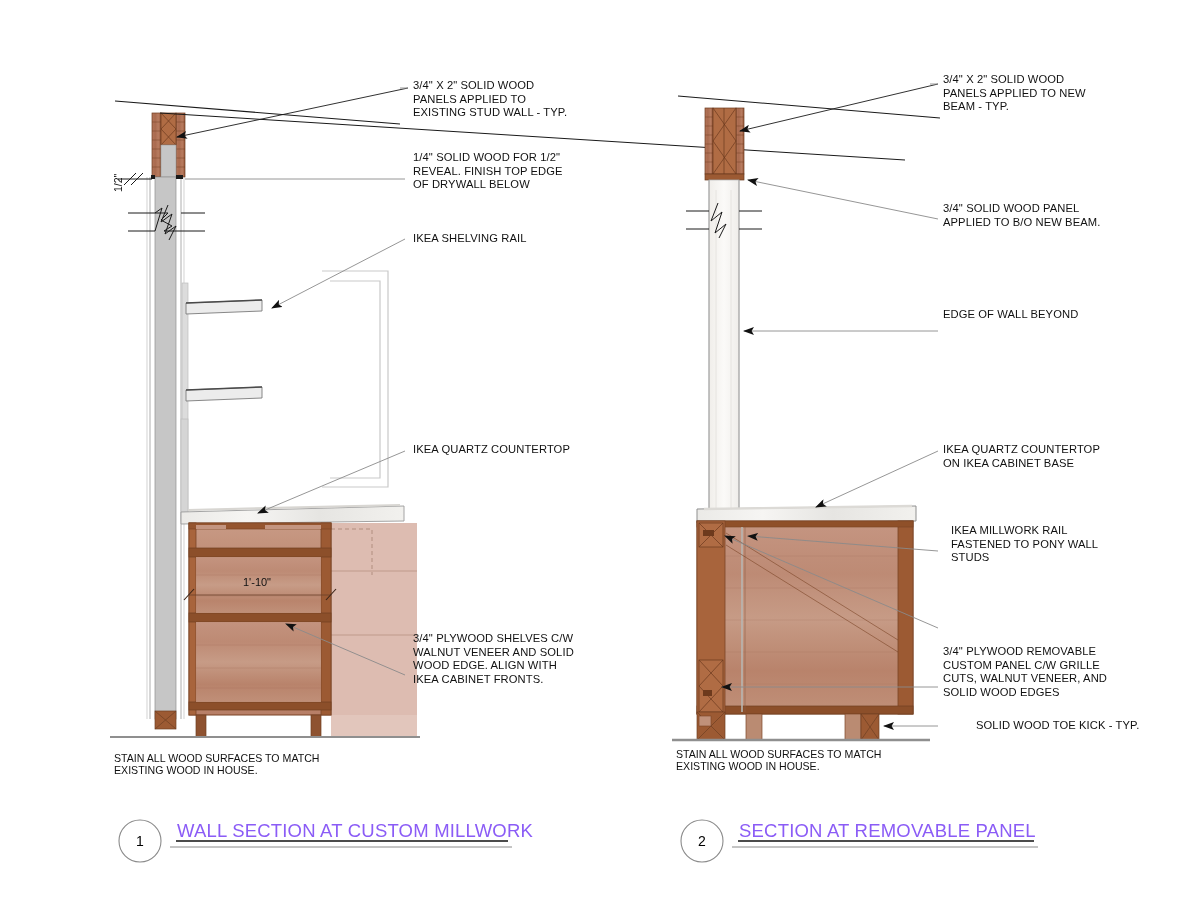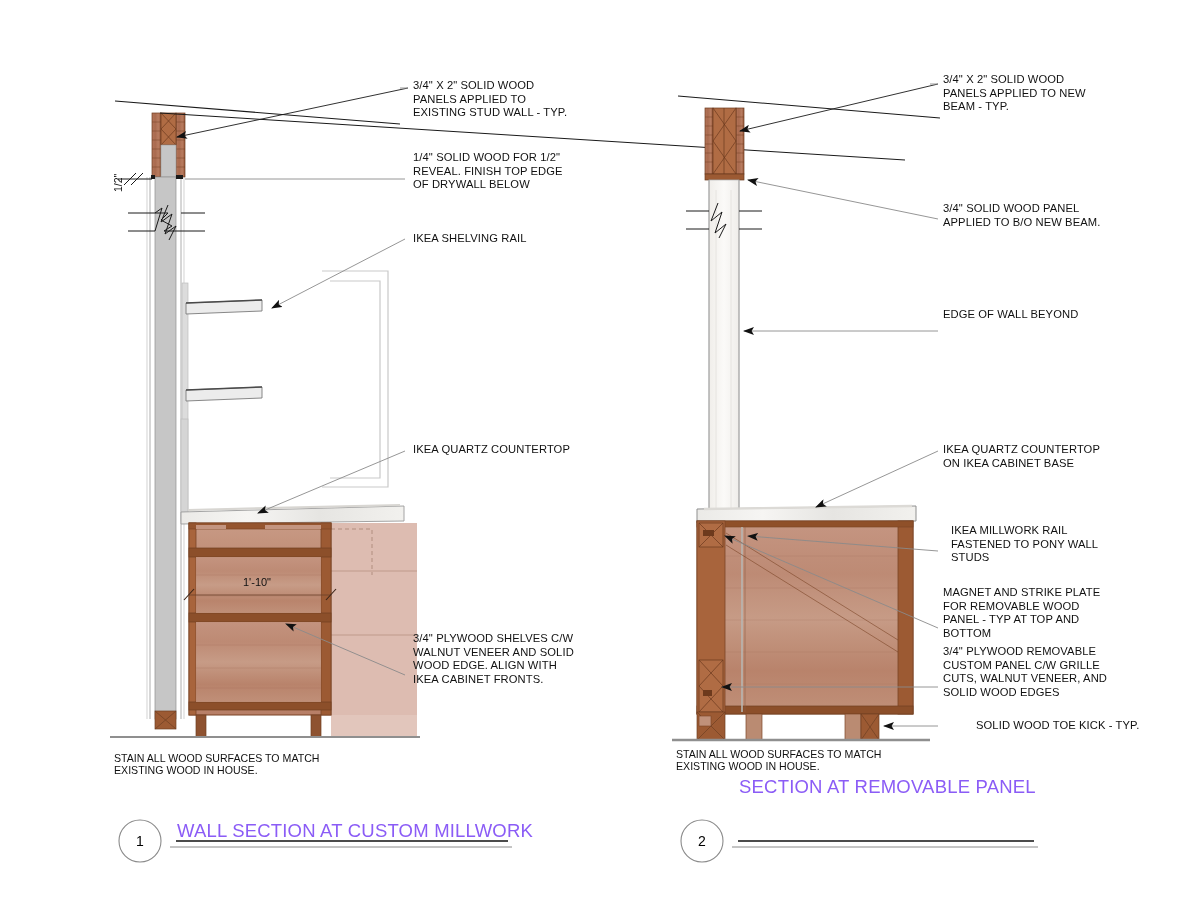--- a/index.html
+++ b/index.html
@@ -349,32 +349,28 @@
 
   <div class="note" style="left:943px;top:308px;width:215px;">EDGE OF WALL BEYOND</div>
 
   <div class="note" style="left:943px;top:443px;width:215px;">IKEA QUARTZ COUNTERTOP
 ON IKEA CABINET BASE</div>
 
   <div class="note" style="left:943px;top:524px;width:205px;margin-left:8px;">IKEA MILLWORK RAIL
 FASTENED TO PONY WALL
 STUDS</div>
 
-  <div class="note" style="left:943px;top:586px;width:205px;">MAGNET AND STRIKE PLATE
-FOR REMOVABLE WOOD
-PANEL - TYP AT TOP AND
-BOTTOM</div>
 
   <div class="note" style="left:943px;top:645px;width:212px;">3/4" PLYWOOD REMOVABLE
 CUSTOM PANEL C/W GRILLE
 CUTS, WALNUT VENEER, AND
 SOLID WOOD EDGES</div>
 
   <div class="note" style="left:976px;top:719px;width:215px;">SOLID WOOD TOE KICK - TYP.</div>
 
   <div class="note-sm" style="left:676px;top:748px;width:290px;">STAIN ALL WOOD SURFACES TO MATCH
 EXISTING WOOD IN HOUSE.</div>
 
   <div class="bubnum" style="left:692px;top:833px;width:20px;">2</div>
 
-  <div class="ttl" style="left:739px;top:776px;text-align:right;">SECTION AT REMOVABLE PANEL</div>
+  <div class="ttl" style="left:739px;top:820px;text-align:right;">SECTION AT REMOVABLE PANEL</div>
 
 </div>
 
 </body></html>

